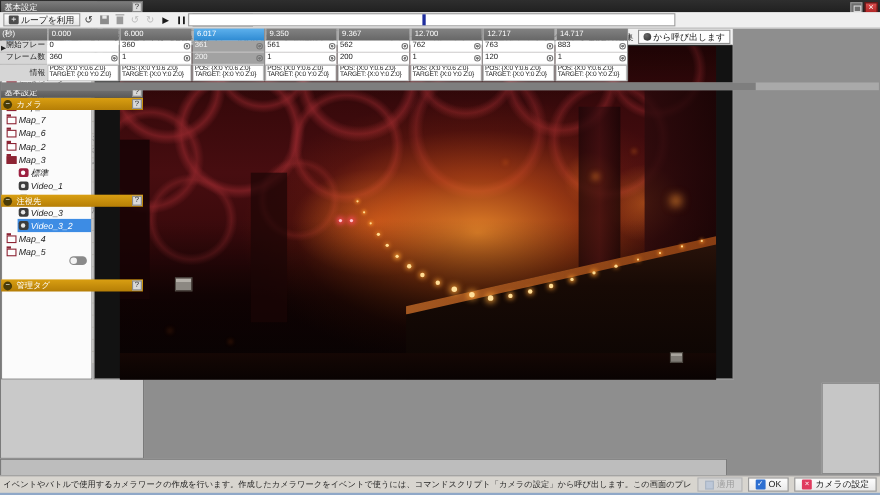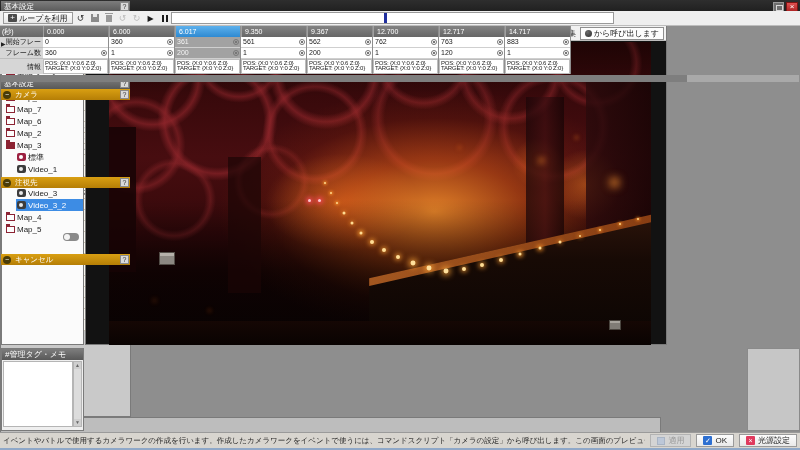--- a/index.html
+++ b/index.html
@@ -31,21 +31,21 @@
   .add-lbl { font-size:8px; color:#111; white-space:nowrap; }
   .tbtn { width:12px; height:12px; display:flex; align-items:center; justify-content:center; border:1px solid #c2c2c2; background:#e4e4e4; }
   .g-hist { font-size:9px; color:#333; line-height:9px; }
   .ic-disk { width:8px; height:8px; background:#8b8b8b; position:relative; }
   .ic-disk::before { content:""; position:absolute; left:2px; top:0; width:4px; height:3px; background:#e8e8e8; }
   .ic-trash { width:6px; height:7px; background:#9a9a9a; position:relative; margin-top:1px; }
   .ic-trash::before { content:""; position:absolute; left:-1px; top:-2px; width:8px; height:1px; background:#9a9a9a; }
   .tree { position:absolute; left:0; top:26px; right:0; bottom:0; background:#fbfbfb; overflow:hidden; padding-top:2px; }
   .trow { height:12px; display:flex; align-items:center; font-size:8px; color:#222; white-space:nowrap; }
   .tind0 { width:3px; flex:none; } .tind1 { width:14px; flex:none; }
-  .thl { display:flex; align-items:center; gap:2px; flex:1; height:12px; padding-left:1px; overflow:hidden; }
+  .thl { display:flex; align-items:center; gap:2px; flex:1; height:12px; padding-left:1px; overflow:hidden;font-style:italic; }
   .trow.sel .thl { background:#3d8ce4; color:#fff; }
   .ic-folder { width:9px; height:7px; flex:none; border:1px solid #8c2333; background:#fdfdfd; position:relative; }
   .ic-folder::before { content:""; position:absolute; left:-1px; top:-3px; width:4px; height:2px; background:#8c2333; }
   .ic-folder.open { background:#8c2333; }
   .ic-campreset { width:9px; height:8px; flex:none; border-radius:2px; background:#9c2040; position:relative; }
   .ic-campreset::before { content:""; position:absolute; left:2px; top:2px; width:4px; height:4px; border-radius:50%; background:#fff; }
   .ic-camvid { width:9px; height:8px; flex:none; border-radius:2px; background:#3c3c3c; position:relative; }
   .ic-camvid::before { content:""; position:absolute; left:2px; top:2px; width:4px; height:4px; border-radius:50%; background:#e8e8e8; }
 
   
@@ -333,28 +333,20 @@
       <div class="trow">
           <span class="tind0"></span>
           <span class="thl">
             <span class="ic-folder"></span>
             <span>Map_5</span>
           </span>
         </div>
     </div>
   </div>
 
-  <div class="panel p-memo">
-    <div class="phdr"><span>#管理タグ・メモ</span></div>
-    <div class="memo-body"></div>
-    <div class="memo-sb">
-      <span class="sb-arrow sb-up">▲</span>
-      <span class="sb-arrow sb-dn">▼</span>
-    </div>
-  </div>
 
   <div class="panel p-prev">
     <div class="phdr"><span>カメラプレビュー</span>
       <span class="hlp">?</span>
     </div>
     <div class="prev-tools">
       <span class="btn-load">
           <span class="g-import">↳</span>
           <span>プリセットから読み込み</span>
         </span>
@@ -532,21 +524,21 @@
         <span class="pctrl"></span>
       </div>
     <div class="prow">
         <span class="plabel">速度変化</span>
         <span class="pvalue">等速</span>
         <span class="pctrl">
           <span class="ic-list"></span>
         </span>
       </div>
 
-    <div class="osec"><span class="ic-collapse"></span><span>キャンセル</span><span class="hlp">?</span></div>
+    <div class="osec"><span class="ic-collapse"></span><span>管理タグ</span><span class="hlp">?</span></div>
     <div class="prow">
         <span class="plabel">BLOOM強度...</span>
         <span class="pvalue">1</span>
         <span class="pctrl">
           <span class="ic-clock"></span>
         </span>
       </div>
     <div class="prow">
         <span class="plabel">ライト強度係数</span>
         <span class="pvalue">1</span>
@@ -701,17 +693,17 @@
     <span class="sbtn dis">
         <span class="apply-ic"></span>
         <span>適用</span>
       </span>
     <span class="sbtn">
         <span class="ok-ic"></span>
         <span>OK</span>
       </span>
     <span class="sbtn">
         <span class="cancel-ic"></span>
-        <span>光源設定</span>
+        <span>カメラの設定</span>
       </span>
   </div>
 
 </div>
 
 </body></html>

